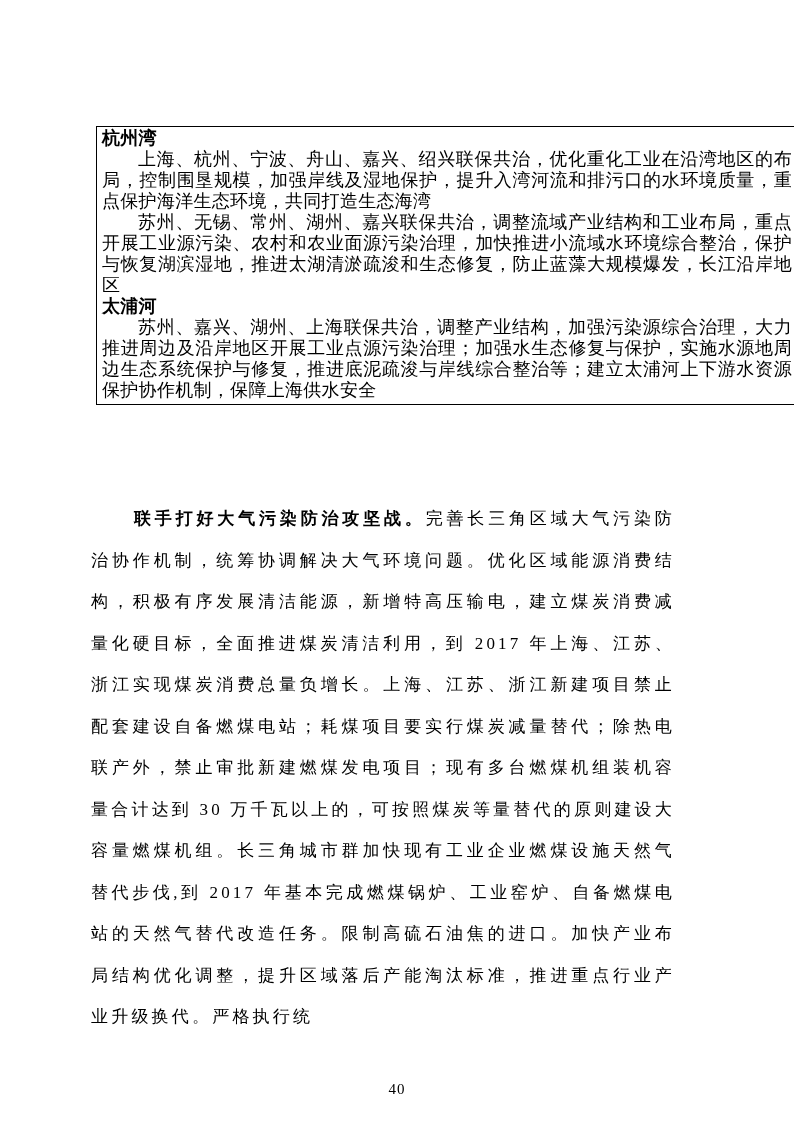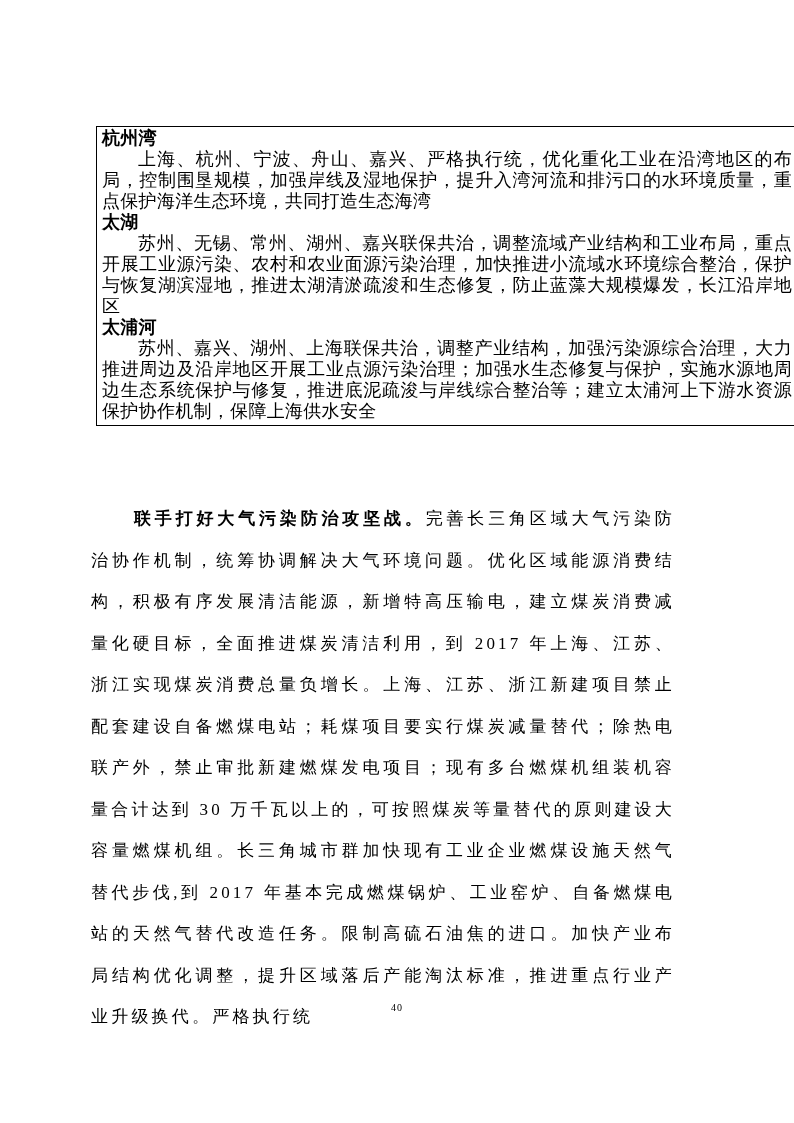--- a/index.html
+++ b/index.html
@@ -46,40 +46,39 @@
     text-indent: 43px;
   }
   .lead-bold {
     font-weight: bold;
   }
   
   .page-footer {
     position: absolute;
     left: 0;
     right: 0;
-    top: 1002px;
+    top: 1081px;
     text-align: center;
-    font-size: 10px;
+    font-size: 15px;
     letter-spacing: 1px;
   }
 </style>
 </head>
 <body>
 
 <div class="page">
 
   <div class="regions-table">
 
     <div class="region-section">
       <div class="region-title">杭州湾</div>
-      <div class="region-content">上海、杭州、宁波、舟山、嘉兴、严格执行统，优化重化工业在沿湾地区的布局，控制围垦规模，加强岸线及湿地保护，提升入湾河流和排污口的水环境质量，重点保护海洋生态环境，共同打造生态海湾</div>
+      <div class="region-content">上海、杭州、宁波、舟山、嘉兴、绍兴联保共治，优化重化工业在沿湾地区的布局，控制围垦规模，加强岸线及湿地保护，提升入湾河流和排污口的水环境质量，重点保护海洋生态环境，共同打造生态海湾</div>
     </div>
 
     <div class="region-section">
-      <div class="region-title">太湖</div>
       <div class="region-content">苏州、无锡、常州、湖州、嘉兴联保共治，调整流域产业结构和工业布局，重点开展工业源污染、农村和农业面源污染治理，加快推进小流域水环境综合整治，保护与恢复湖滨湿地，推进太湖清淤疏浚和生态修复，防止蓝藻大规模爆发，长江沿岸地区</div>
     </div>
 
     <div class="region-section">
       <div class="region-title">太浦河</div>
       <div class="region-content">苏州、嘉兴、湖州、上海联保共治，调整产业结构，加强污染源综合治理，大力推进周边及沿岸地区开展工业点源污染治理；加强水生态修复与保护，实施水源地周边生态系统保护与修复，推进底泥疏浚与岸线综合整治等；建立太浦河上下游水资源保护协作机制，保障上海供水安全</div>
     </div>
 
     <div class="region-section">
     </div>

